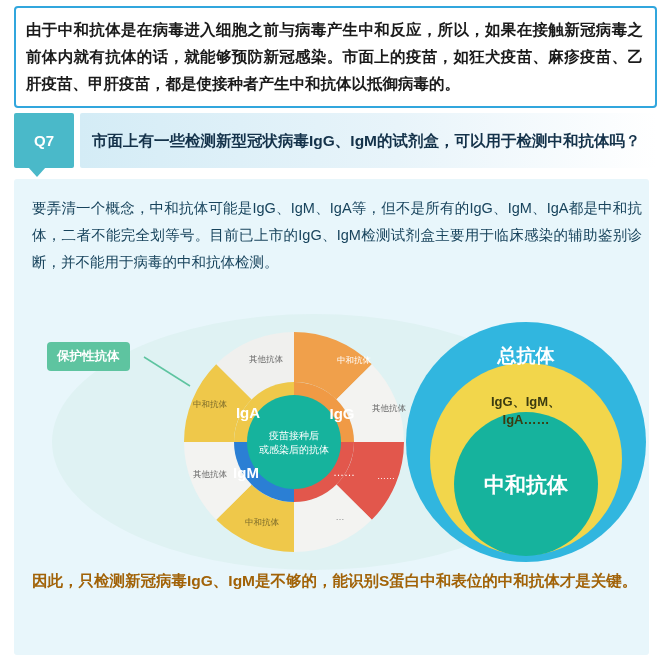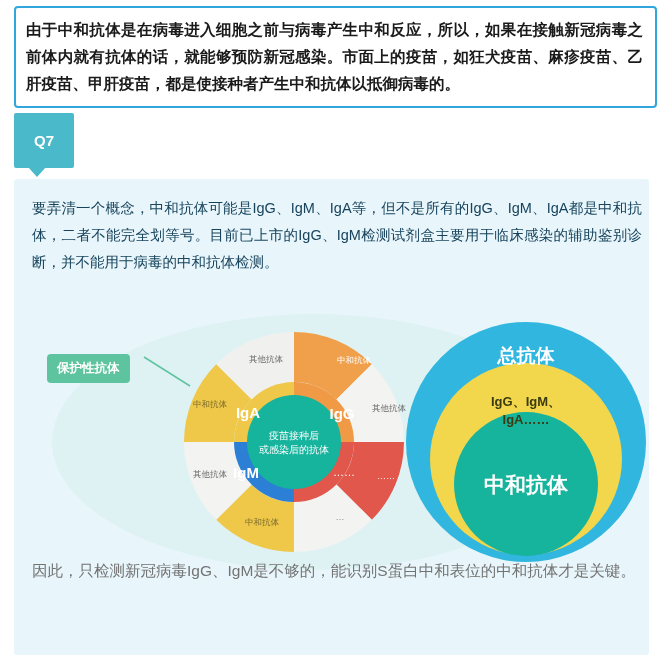--- a/index.html
+++ b/index.html
@@ -132,47 +132,49 @@
     position: absolute;
     left: 33px;
     top: 48px;
     background: #5ec4a0;
     color: #ffffff;
     font-size: 12.5px;
     font-weight: bold;
     padding: 6px 10px;
     border-radius: 4px;
     white-space: nowrap;
-    margin-top: 12px;
   }
 
   
   .conclusion {
     position: absolute;
     left: 18px;
-    top: 378px;
+    top: 388px;
     width: 610px;
     font-size: 15.5px;
     line-height: 28px;
-    color: #737373;
-    font-weight: normal;
+    color: #a16207;
+    font-weight: bold;
     text-align: justify;
   }
 </style>
 </head>
 <body>
 
 <div class="page">
 
   <div class="intro-block">
     <div class="intro-text">由于中和抗体是在病毒进入细胞之前与病毒产生中和反应，所以，如果在接触新冠病毒之前体内就有抗体的话，就能够预防新冠感染。市面上的疫苗，如狂犬疫苗、麻疹疫苗、乙肝疫苗、甲肝疫苗，都是使接种者产生中和抗体以抵御病毒的。</div>
   </div>
 
   <div class="q-row">
     <div class="q-badge">Q7</div>
+    <div class="q-text-wrap">
+      <div class="q-text">市面上有一些检测新型冠状病毒IgG、IgM的试剂盒，可以用于检测中和抗体吗？</div>
+    </div>
   </div>
 
   <div class="body-block">
     <div class="body-text">要弄清一个概念，中和抗体可能是IgG、IgM、IgA等，但不是所有的IgG、IgM、IgA都是中和抗体，二者不能完全划等号。目前已上市的IgG、IgM检测试剂盒主要用于临床感染的辅助鉴别诊断，并不能用于病毒的中和抗体检测。</div>
 
     <div class="diagram">
       <svg width="643" height="295" viewBox="0 0 643 295" xmlns="http://www.w3.org/2000/svg">
 
         <ellipse cx="300" cy="148" rx="262" ry="128" fill="#dff2f3"></ellipse>
 

